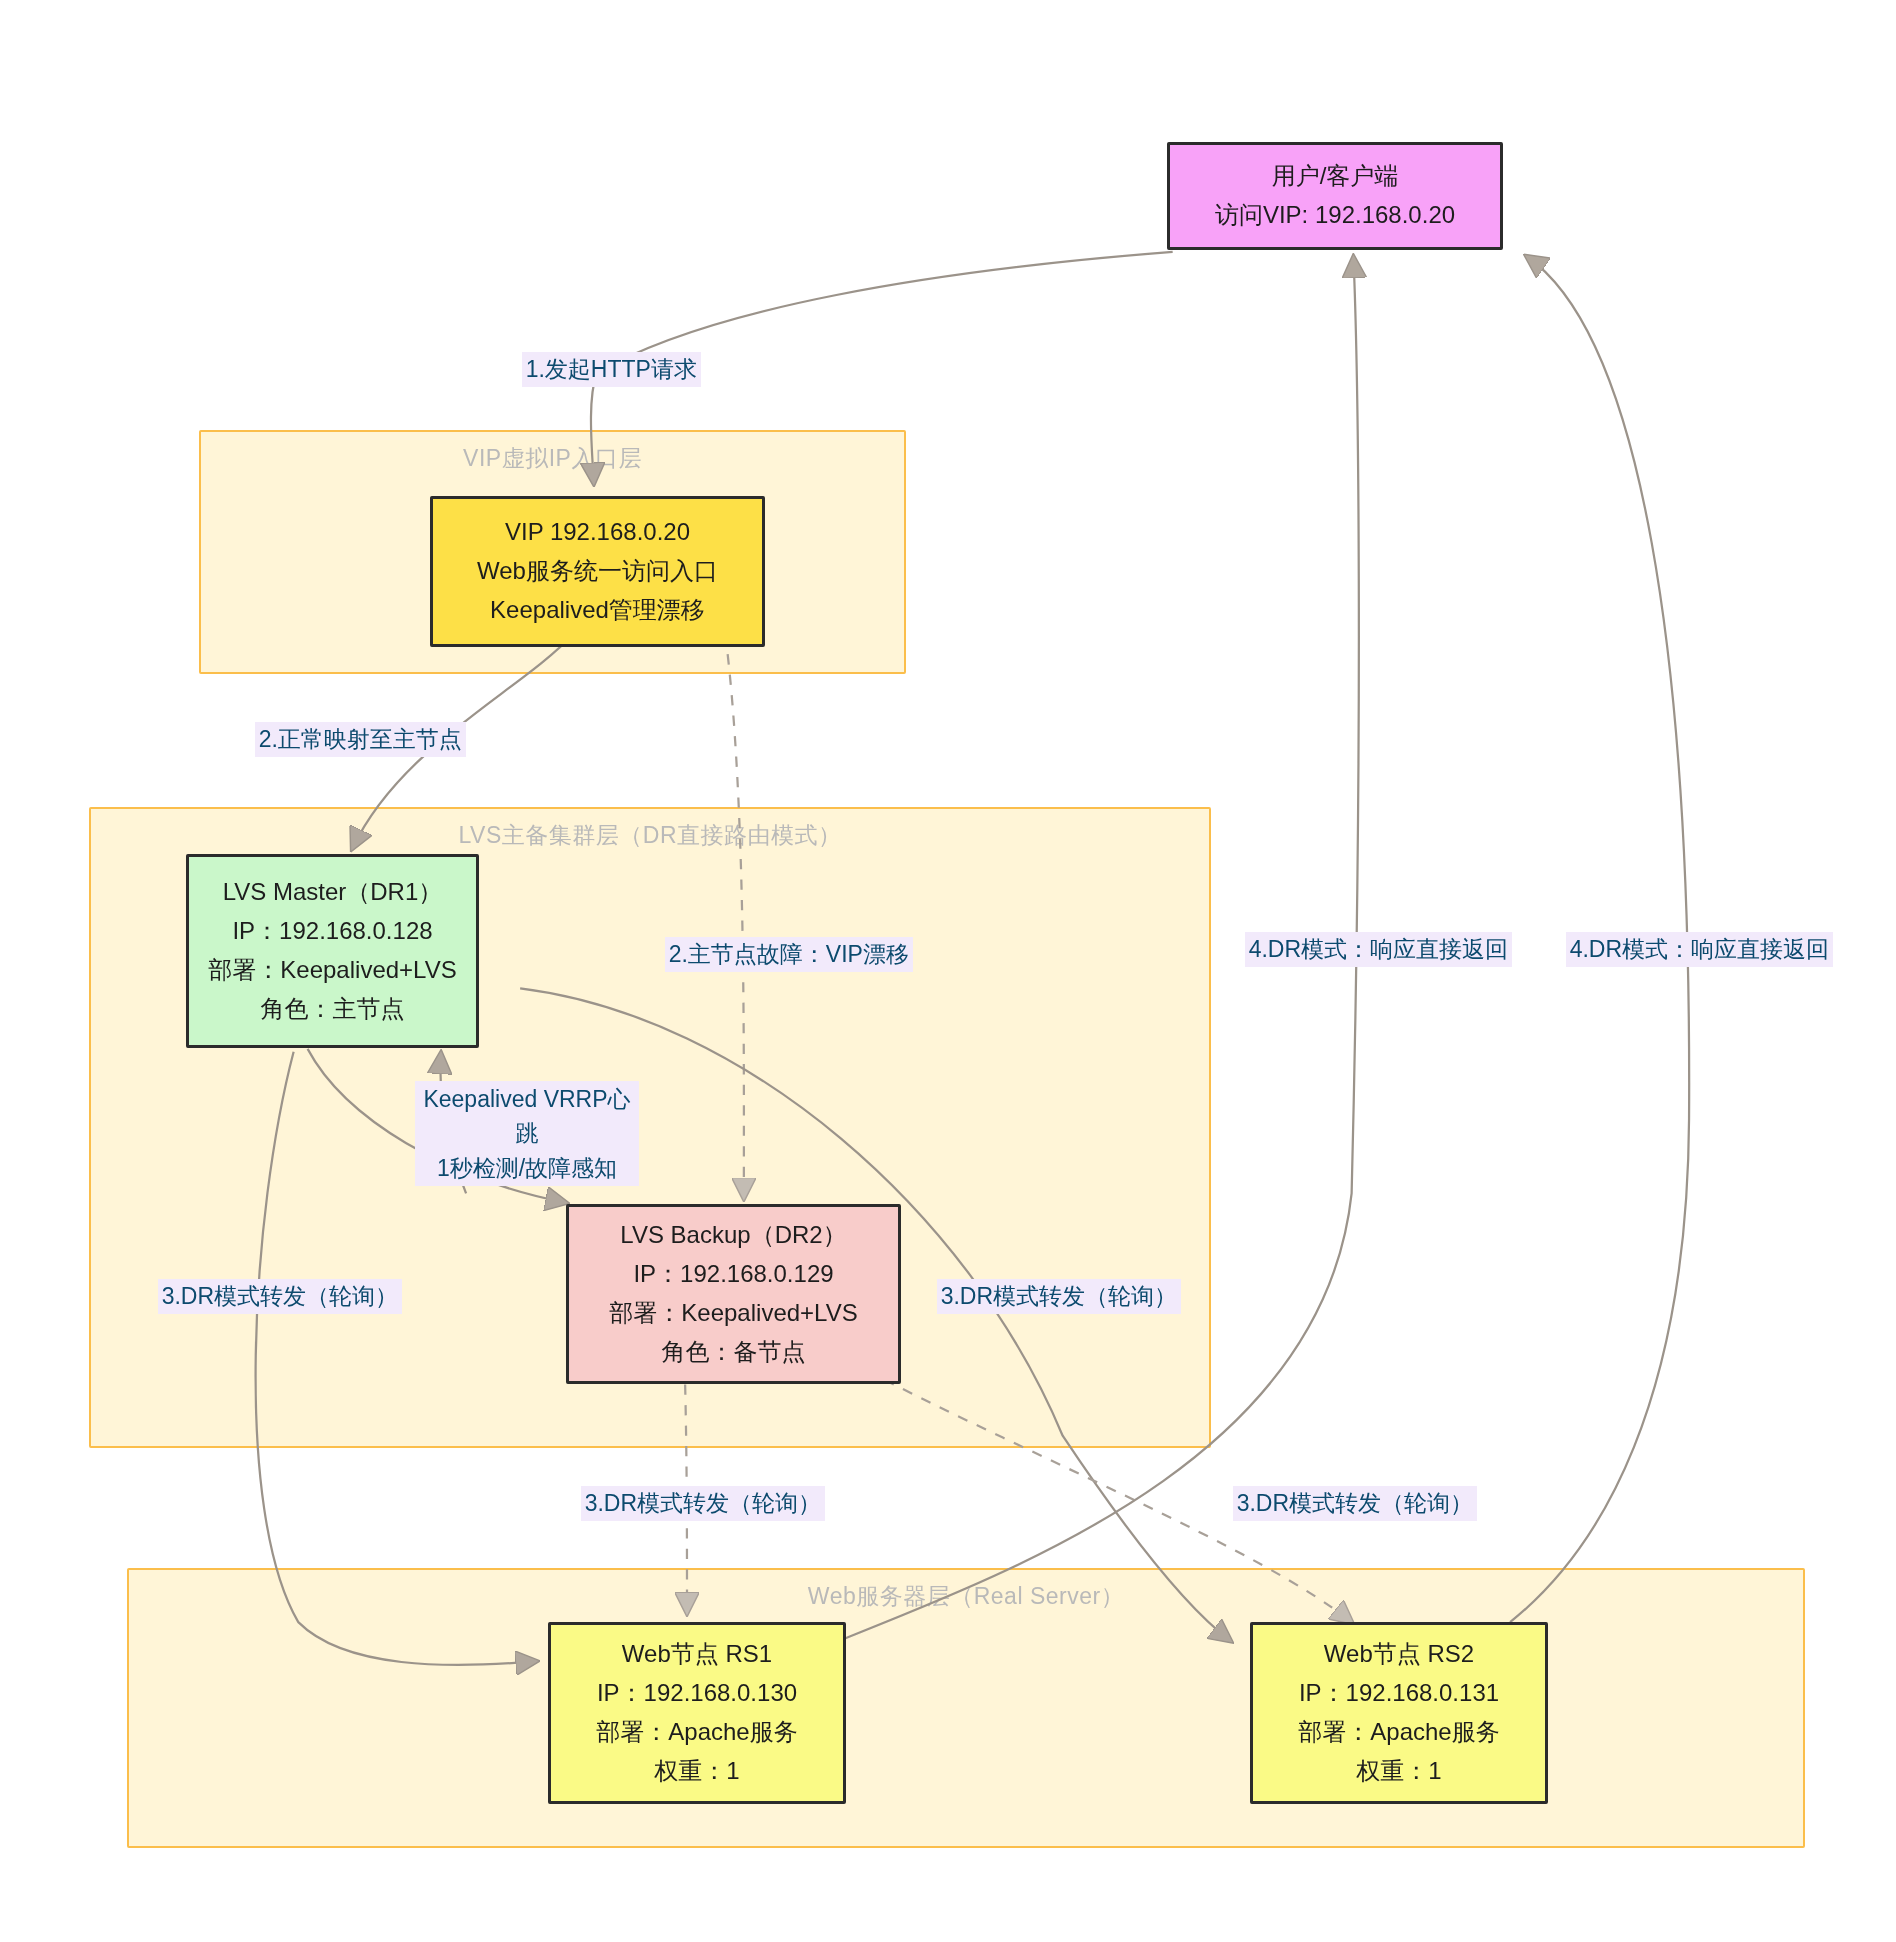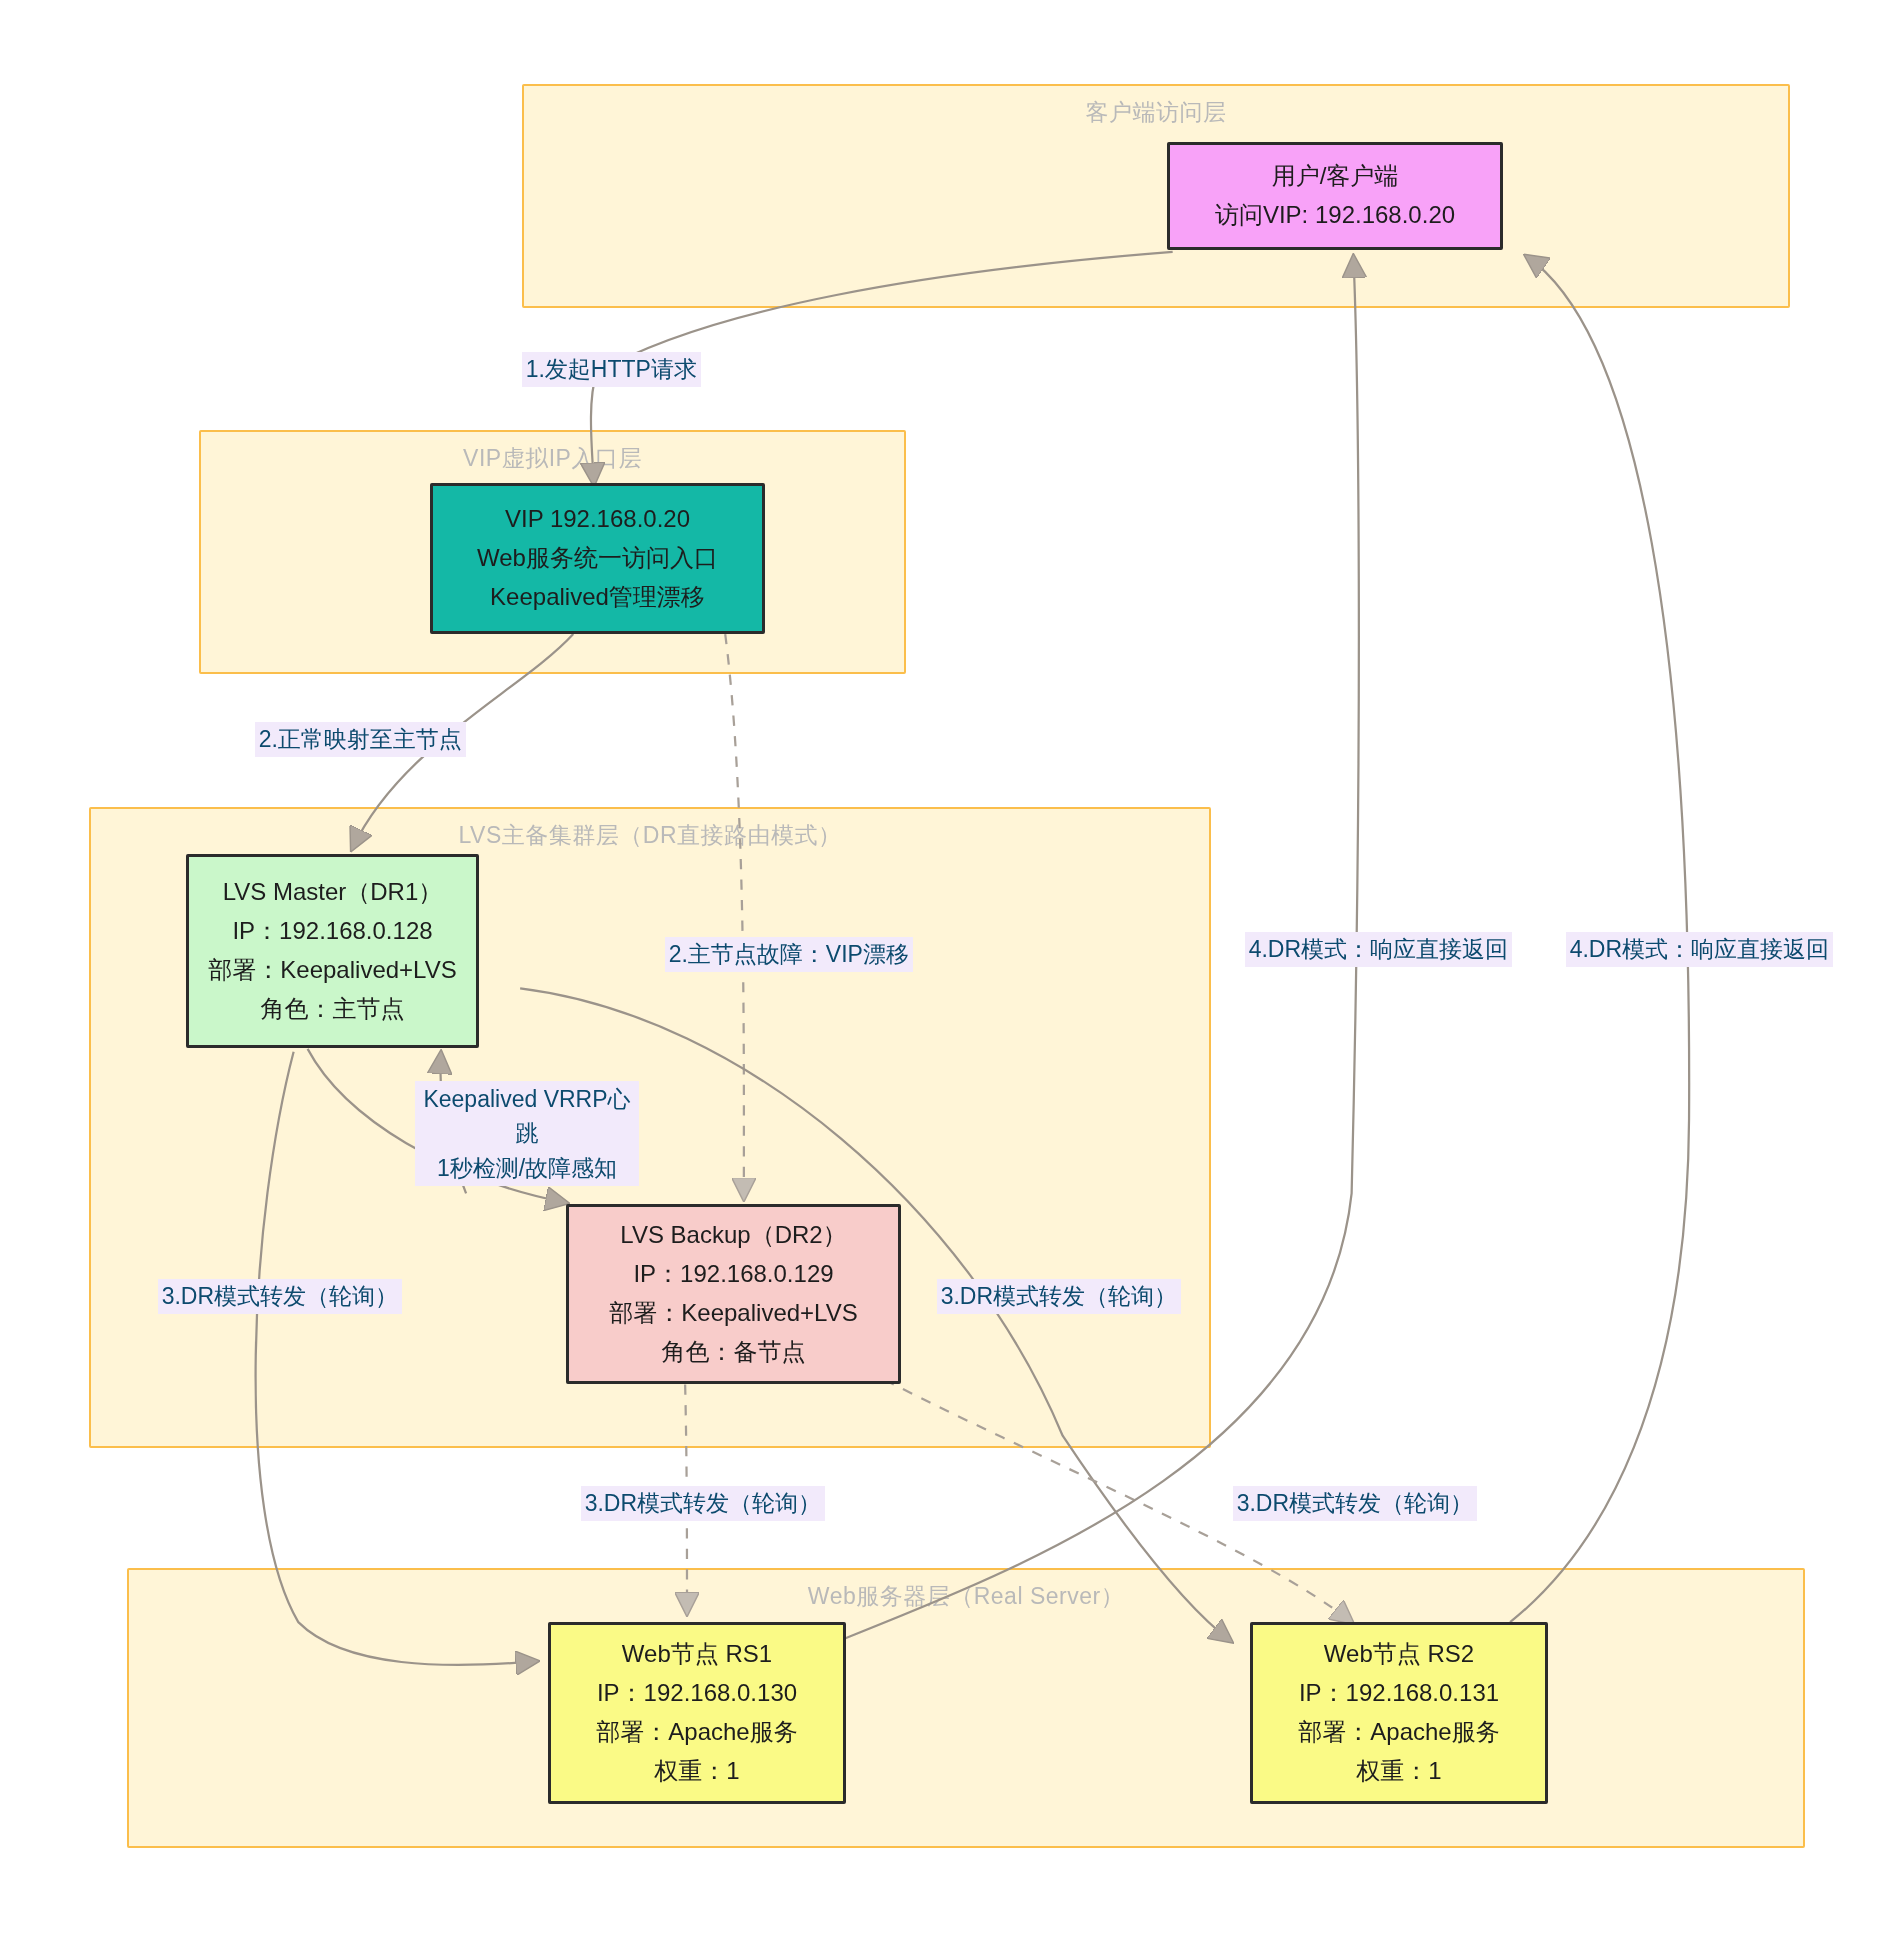--- a/index.html
+++ b/index.html
@@ -60,21 +60,21 @@
     color: #1d1d1d;
     font-size: 24px;
     line-height: 1.62;
     border-radius: 1.9px;
   }
   .node .line {
     white-space: nowrap;
     text-align: center;
   }
   .node-client  { background: #f8a2f8; }
-  .node-vip     { background: #14b8a6; }
+  .node-vip     { background: #fde047; margin-top: 13px; }
   .node-master  { background: #caf7ca; }
   .node-backup  { background: #f8ccca; margin-left: 46px; }
   .node-rs      { background: #fafa86; }
 
   
   .edge-label {
     position: absolute;
     background: #f2eafb;
     color: #0c4a6e;
     font-size: 23px;
@@ -85,23 +85,20 @@
     text-align: center;
     margin-left: 14px;
   }
   .edge-label.two-line { white-space: normal; }
 </style>
 </head>
 <body>
 
 <div id="canvas">
 
-  <div class="cluster" style="left:522px; top:84px; width:1268px; height:224px;">
-    <div class="cluster-title">客户端访问层</div>
-  </div>
 
   <div class="cluster" style="left:199px; top:430px; width:707px; height:244px;">
     <div class="cluster-title">VIP虚拟IP入口层</div>
   </div>
 
   <div class="cluster" style="left:89px; top:807px; width:1122px; height:641px;">
     <div class="cluster-title">LVS主备集群层（DR直接路由模式）</div>
   </div>
 
   <div class="cluster" style="left:127px; top:1568px; width:1678px; height:280px;">

